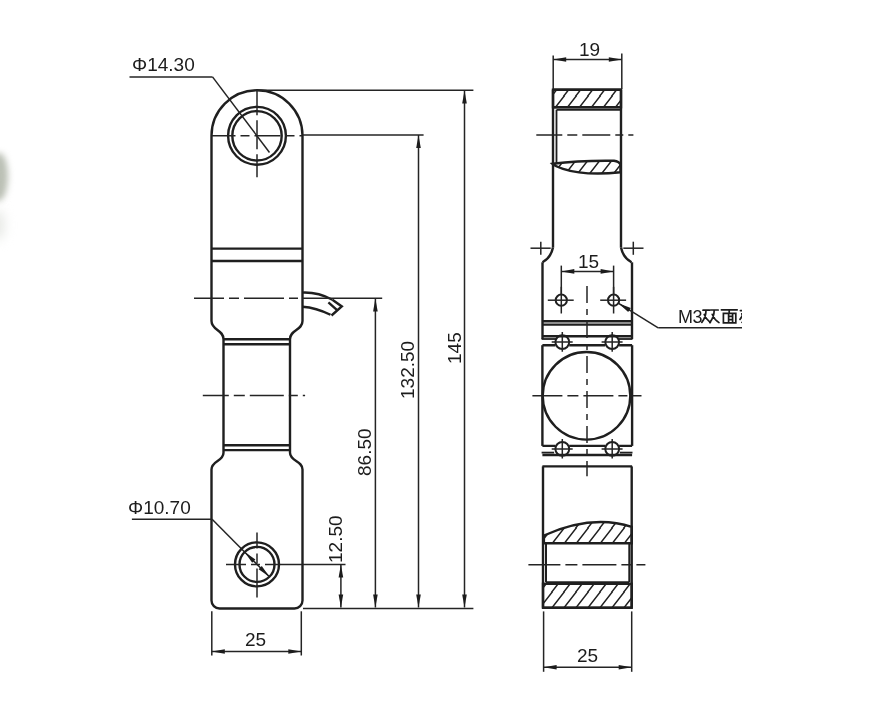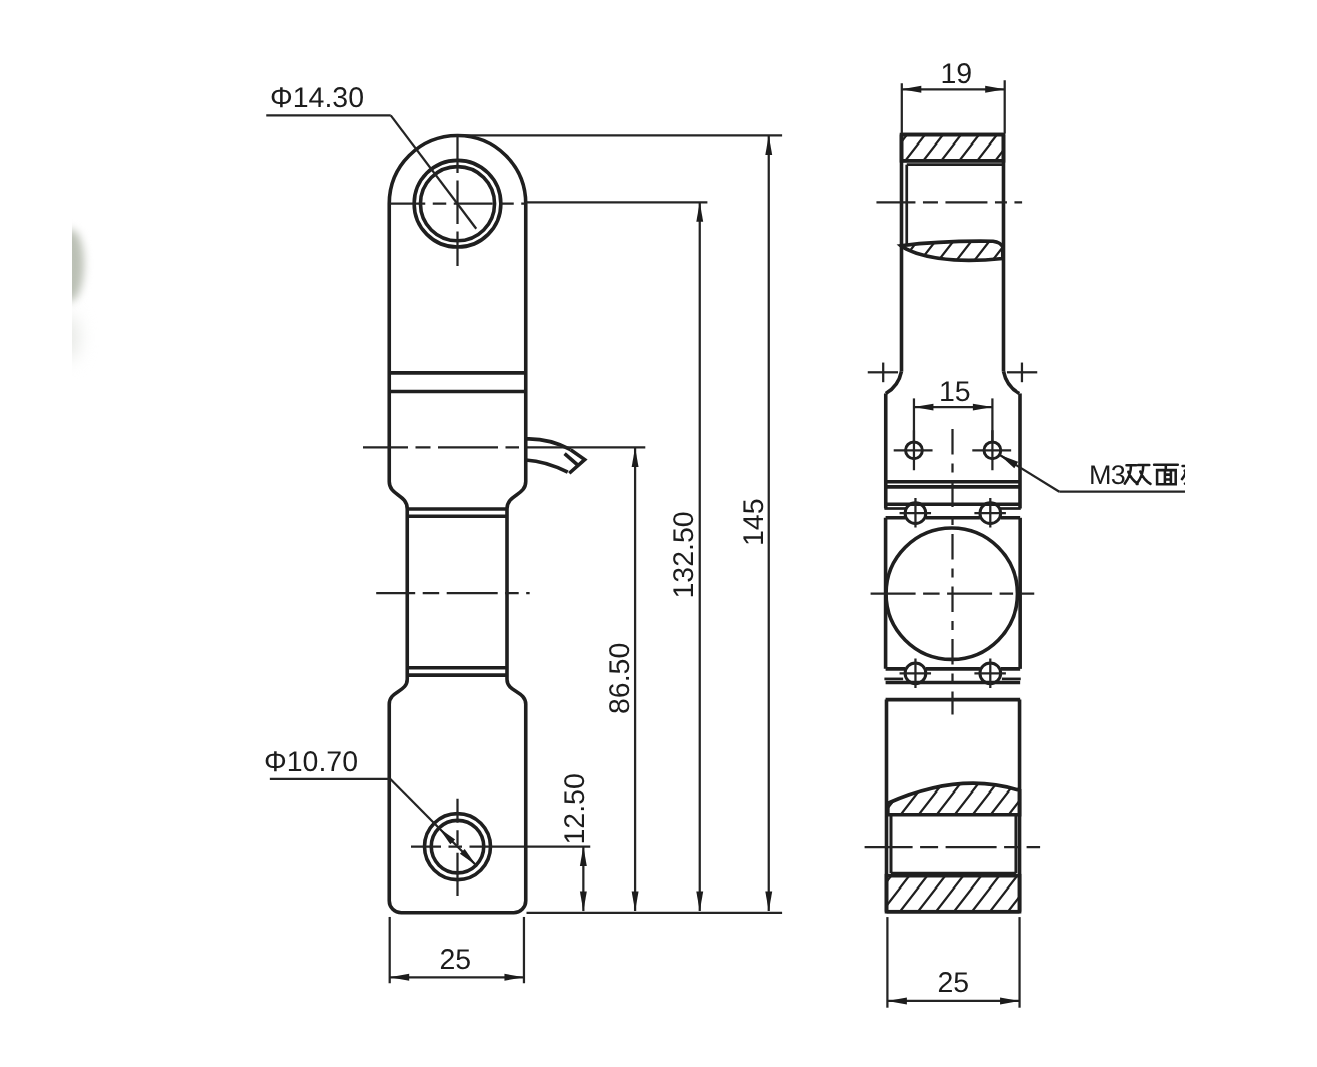--- a/index.html
+++ b/index.html
@@ -1,17 +1,17 @@
 <!DOCTYPE html>
 <html><head>
 <meta charset="utf-8">
 <style>
   html,body{margin:0;padding:0;background:#fff;}
   #page{position:relative;width:742px;height:711px;background:#ffffff;overflow:hidden;
-        font-family:"Liberation Sans",sans-serif;margin-left:48px;}
+        font-family:"Liberation Sans",sans-serif;}
   svg{position:absolute;left:0;top:0;}
   .num{font-family:"Liberation Sans",sans-serif;font-size:19px;fill:#1c1c1c;}
 </style>
 </head>
 <body>
 <div id="page">
 
 <div style="position:absolute;left:-10px;top:153px;width:18px;height:48px;background:#bbc0b5;border-radius:45% 55% 60% 40%;filter:blur(3px);"></div>
 
 <div style="position:absolute;left:-10px;top:210px;width:14px;height:30px;background:#e4e6e2;border-radius:50%;filter:blur(6px);"></div>

